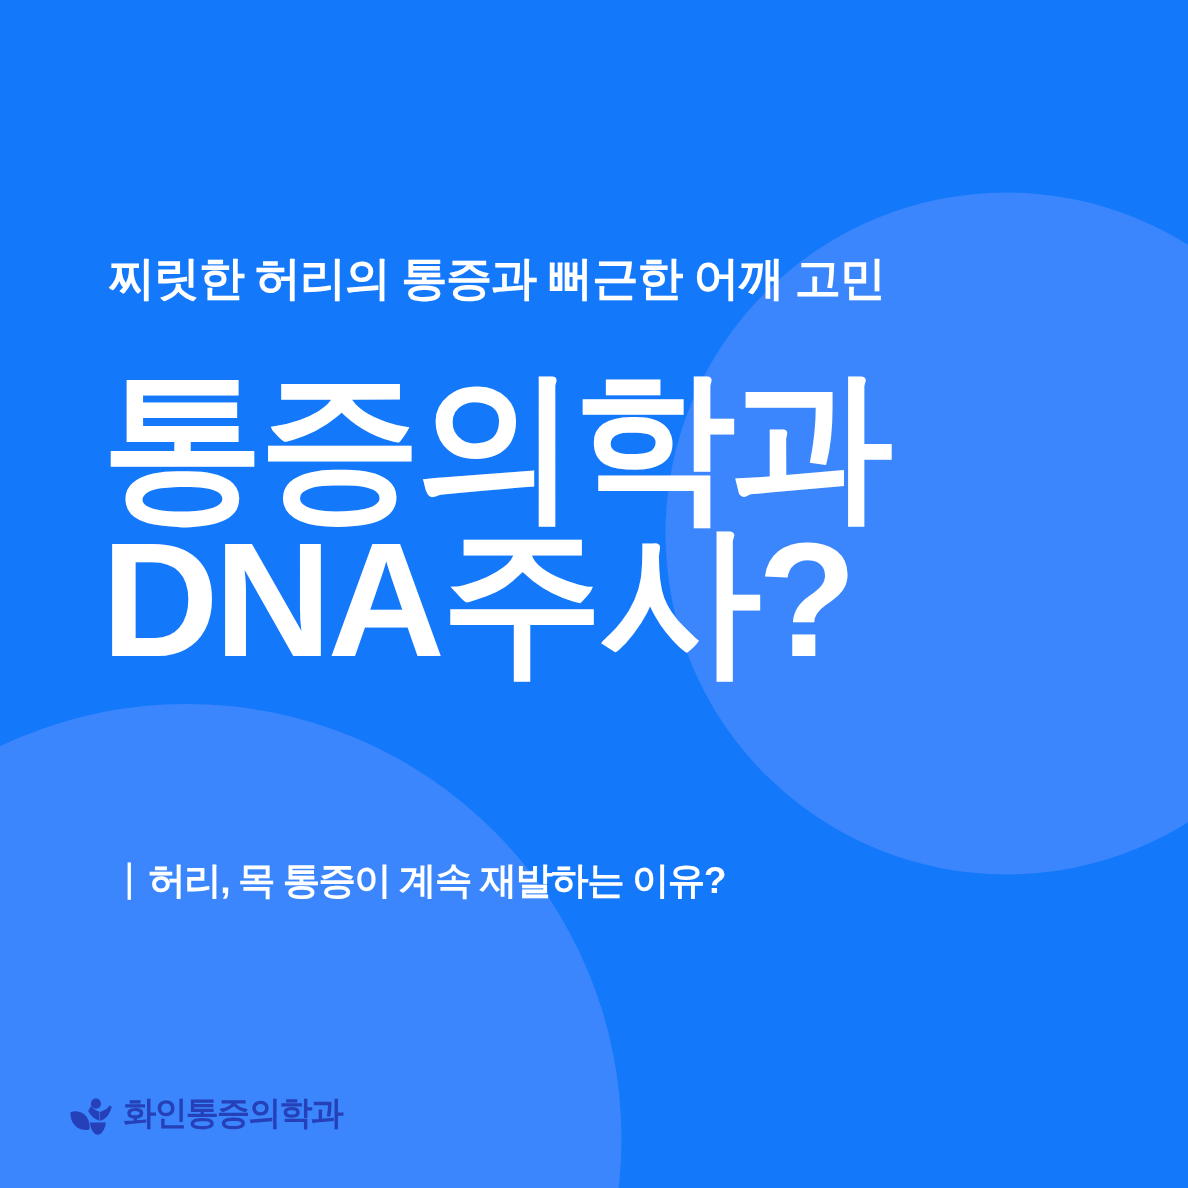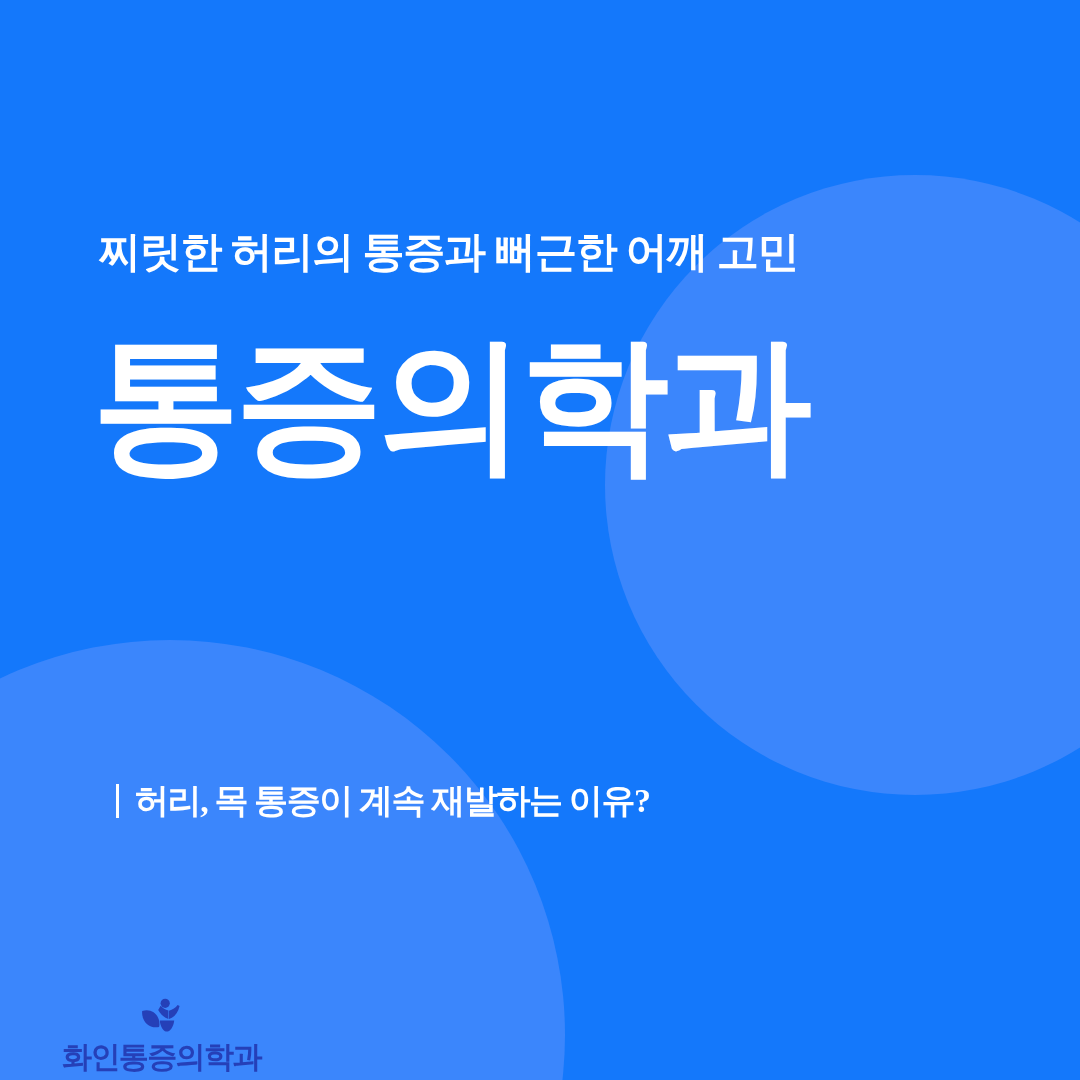--- a/index.html
+++ b/index.html
@@ -8,21 +8,21 @@
     background: #ffffff;
   }
   * { box-sizing: border-box; }
 
   .poster {
     position: relative;
     width: 1080px;
     height: 1080px;
     overflow: hidden;
     background: #1478fb;
-    font-family: Liberation Serif, serif;
+    font-family: Liberation Sans, sans-serif;
   }
 
   
   .blob {
     position: absolute;
     border-radius: 50%;
     background: #3b86fc;
     pointer-events: none;
   }
   .blob-right {
@@ -92,23 +92,21 @@
     background: #ffffff;
     flex: 0 0 auto;
   }
 
   
   .logo {
     position: absolute;
     left: 62px;
     top: 998px;
     display: flex;
-    align-items: center;
     gap: 8px;
-    flex-direction: column;
   }
   .logo-mark {
     width: 42px;
     height: 36px;
     flex: 0 0 auto;
     display: block;
   }
   .logo-text {
     color: #2540b8;
     font-size: 30px;
@@ -125,20 +123,21 @@
 
   <div class="blob blob-right"></div>
   <div class="blob blob-left"></div>
 
   <div class="content">
 
     <div class="subtitle">찌릿한 허리의 통증과 뻐근한 어깨 고민</div>
 
     <div class="title">
       <span class="title-line title-line-1">통증의학과</span>
+      <span class="title-line title-line-2">DNA주사?</span>
     </div>
 
     <div class="caption">
       <span class="caption-bar"></span>
       <span>허리, 목 통증이 계속 재발하는 이유?</span>
     </div>
 
     <div class="logo">
       <svg class="logo-mark" viewBox="0 0 42 36" aria-hidden="true">
         <path d="M2.2 13.0 C9.5 10.6 16.2 14.2 18.6 21.0 C19.6 23.9 19.7 26.6 19.1 28.9 C12.2 30.7 5.8 27.1 3.2 20.5 C2.2 17.9 1.9 15.3 2.2 13.0 Z" fill="#2540b8"></path>

